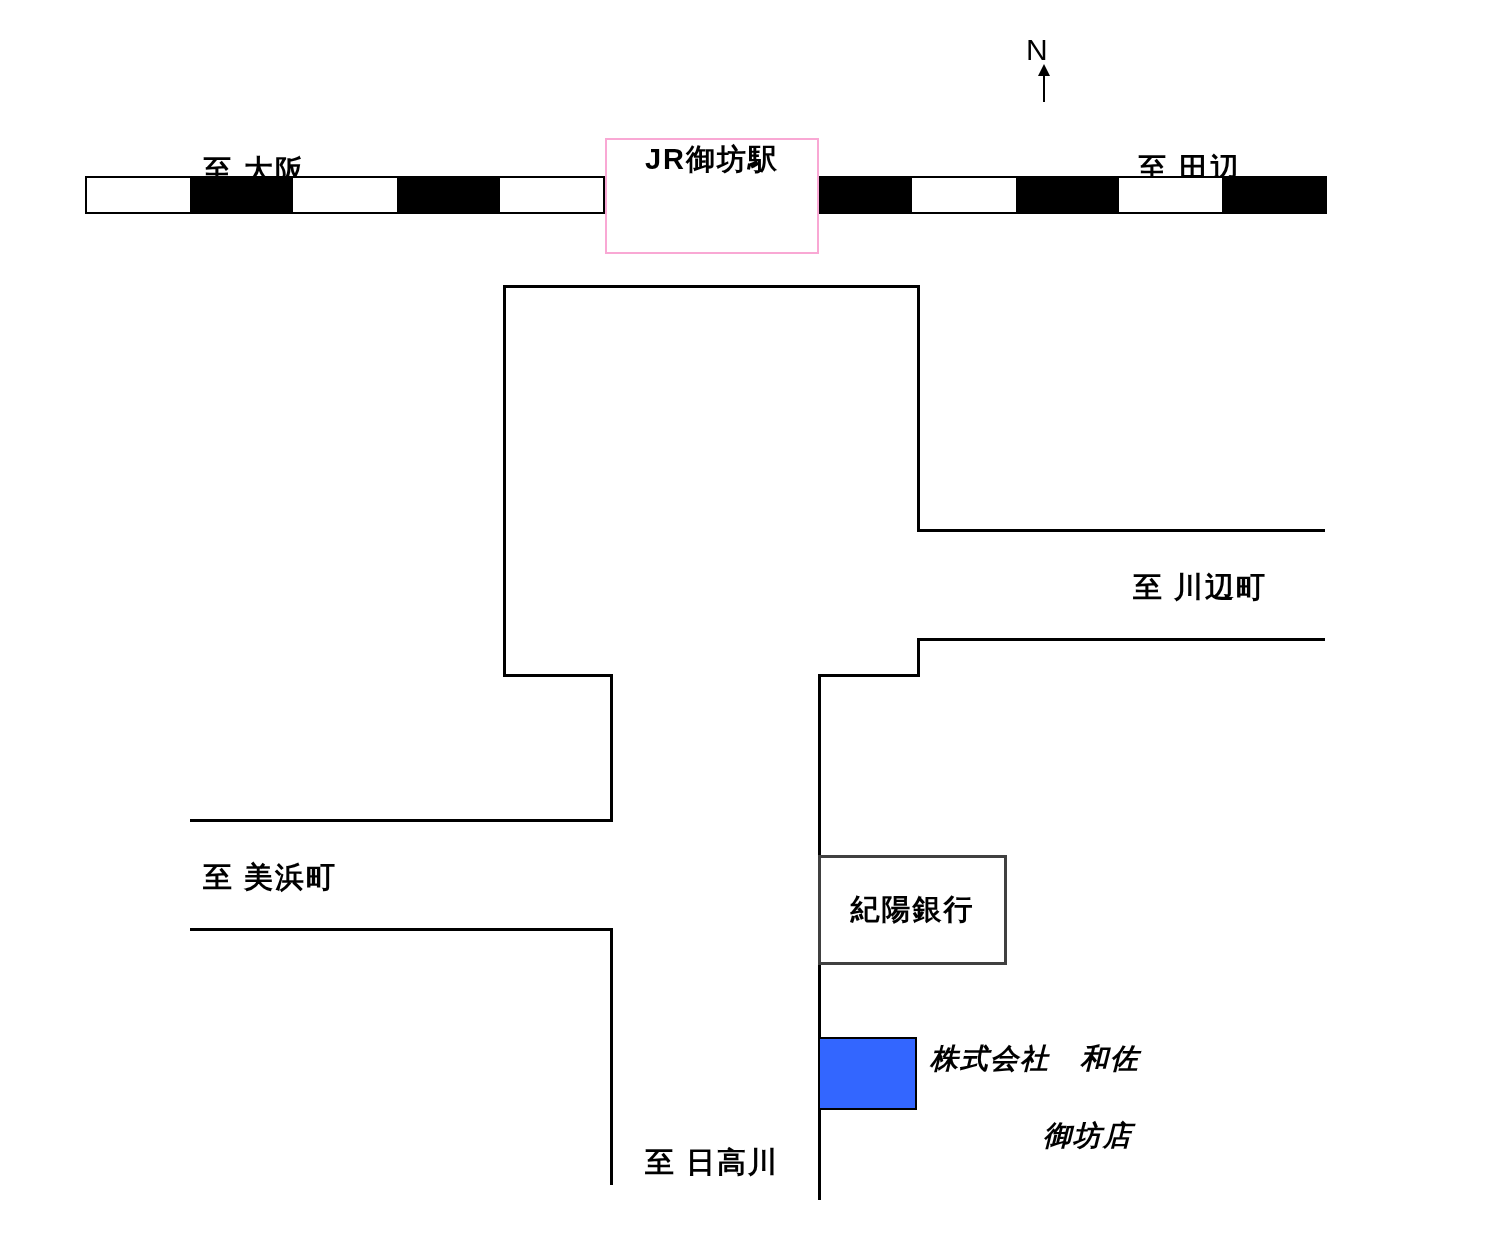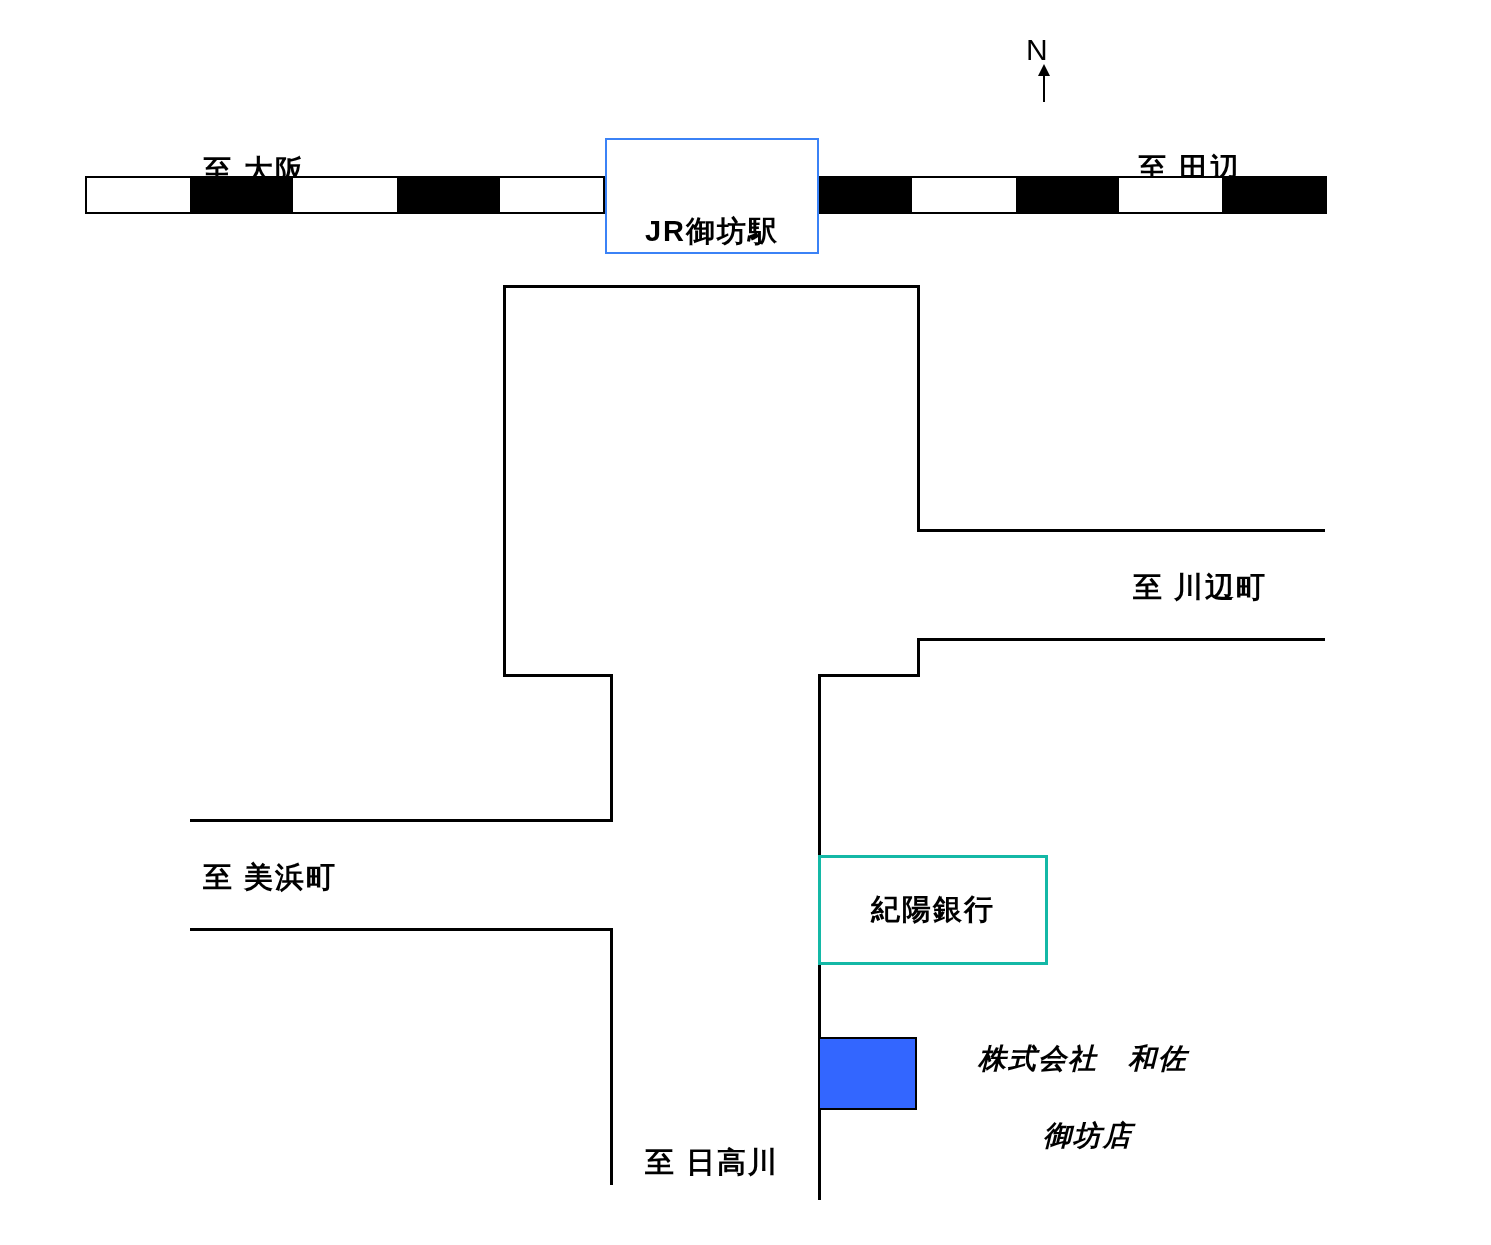--- a/index.html
+++ b/index.html
@@ -53,35 +53,35 @@
     background: #fff;
   }
   .stripe { flex: 1 1 0; height: 100%; }
   .station-box {
     position: absolute;
     left: 605px;
     top: 138px;
     width: 210px;
     height: 112px;
     background: #ffffff;
-    border: 2px solid #3b82f6;
+    border: 2px solid #f9a8d4;
     z-index: 5;
     display: flex;
-    align-items: flex-end;
+    align-items: flex-start;
     justify-content: center;
   }
   .station-box .map-label { position: static; }
   .bank-box {
     position: absolute;
     left: 818px;
     top: 855px;
-    width: 230px;
+    width: 189px;
     height: 110px;
     background: #ffffff;
-    border: 3px solid #14b8a6;
+    border: 3px solid #404040;
     box-sizing: border-box;
     z-index: 4;
     display: flex;
     align-items: center;
     justify-content: center;
   }
   .bank-box .map-label { position: static; }
   .shop-rect {
     position: absolute;
     left: 818px;
@@ -151,18 +151,18 @@
   <div class="map-label" style="left:203px; top:858px;">至 美浜町</div>
 
   <div class="line" style="left:610px; top:928px; width:3px; height:257px;"></div>
 
   <div class="bank-box">
     <span class="map-label">紀陽銀行</span>
   </div>
 
   <div class="shop-rect" style="background: rgb(51, 102, 255);"></div>
 
-  <div class="map-label shop-label" style="left:978px; top:1040px;text-align:center;">株式会社　和佐</div>
+  <div class="map-label shop-label" style="left:930px; top:1040px;text-align:center;">株式会社　和佐</div>
   <div class="map-label shop-label" style="left:1043px; top:1117px;">御坊店</div>
 
   <div class="map-label" style="left:645px; top:1143px;">至 日高川</div>
 
 </div>
 
 </body></html>

